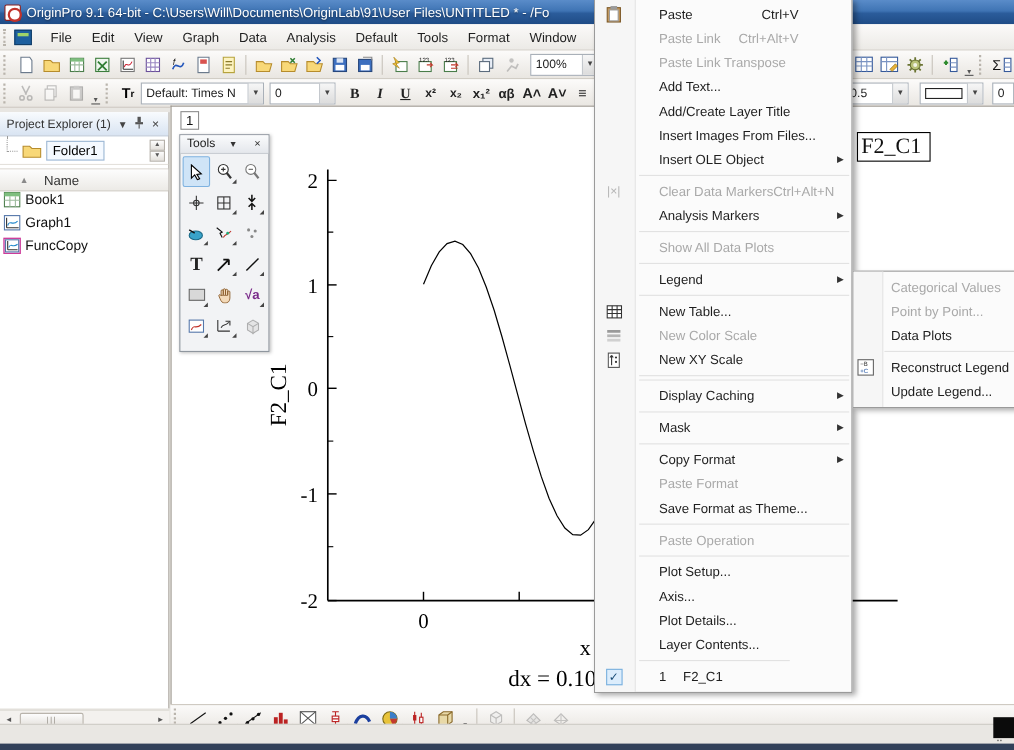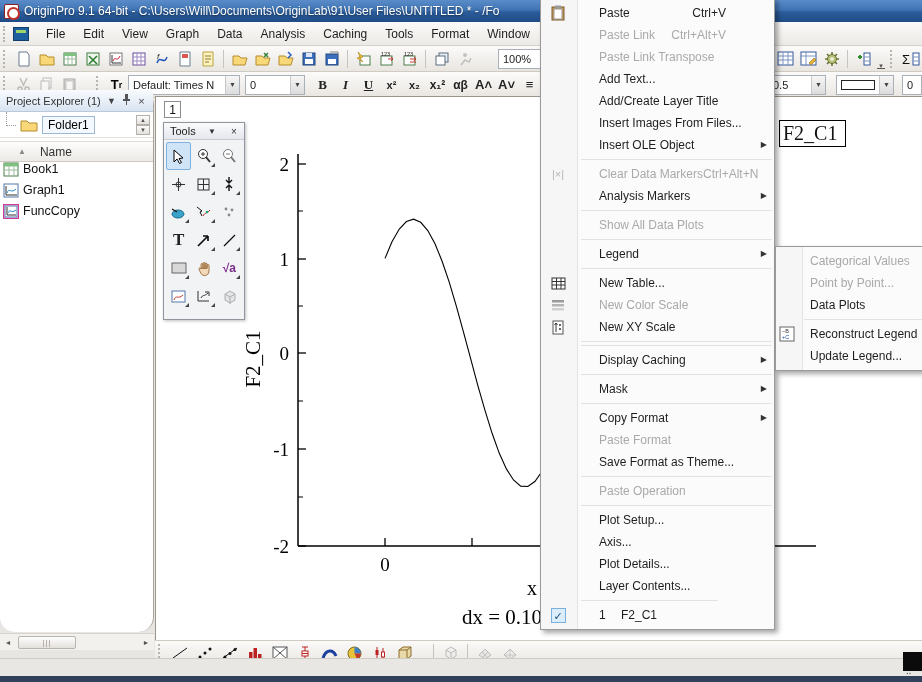--- a/index.html
+++ b/index.html
@@ -34,21 +34,21 @@
   .tbtn svg { display:block; }
   .tbtn.txt { font-weight:bold; font-size:13px; color:#222; }
   .tbtn.dim { opacity:.45; filter:grayscale(1); }
   .combo { height:20px; background:#fff; border:1px solid #a9b0b8; display:flex; align-items:center; font-size:11px; color:#222; flex:0 0 auto; }
   .combo .cval { padding:0 4px; flex:1; white-space:nowrap; overflow:hidden; }
   .combo .carr { width:14px; height:100%; border-left:1px solid #c4c8cd; background:linear-gradient(#f6f6f6,#dcdcdc); font-size:7px; color:#444; display:flex; align-items:center; justify-content:center; }
   .ovf { width:12px; height:20px; display:flex; flex-direction:column; align-items:center; justify-content:flex-end; color:#555; font-size:7px; line-height:5px; flex:0 0 auto; }
   .spacer { flex:1; }
 
   
-  .pe-panel { position:absolute; left:0; top:90px; width:154px; height:542px; background:#fff; border-right:1px solid #a7a29a;border-radius:15px; }
+  .pe-panel { position:absolute; left:0; top:102px; width:154px; height:542px; background:#fff; border-right:1px solid #a7a29a; }
   .pe-header { height:22px; background:linear-gradient(#f8fbfe,#d9e4f2); border-bottom:1px solid #bcc8d8;
     display:flex; align-items:center; padding:0 4px 0 6px; color:#333; font-size:11px; }
   .pe-header .hbtn { width:15px; text-align:center; color:#444; font-size:9px; }
   .pe-folder-row { height:26px; display:flex; align-items:center; padding-left:10px; border-bottom:1px solid #e4e1dc; position:relative; }
   .tree-dots { position:absolute; left:6px; top:0; width:10px; height:14px; border-left:1px dotted #9a9a9a; border-bottom:1px dotted #9a9a9a; }
   .pe-folder-label { border:1px solid #9db7d4; background:#f4f9ff; padding:1px 5px; margin-left:4px; font-size:12px; }
   .pe-spin { position:absolute; right:3px; top:3px; display:flex; flex-direction:column; }
   .pe-spin span { width:14px; height:10px; border:1px solid #b4b0a9; background:linear-gradient(#fdfdfd,#e3e0db); font-size:6px; color:#555; text-align:center; line-height:9px; }
   .pe-list-header { height:21px; margin-top:3px; background:linear-gradient(#fdfdfd,#eceae6); border-top:1px solid #dedad4; border-bottom:1px solid #cfcac2;
     display:flex; align-items:center; padding-left:18px; color:#333; }
@@ -124,21 +124,21 @@
 
 <div class="menubar">
   <span class="grip"></span>
   <span class="win-icon"></span>
   <span class="menu-btn">File</span>
   <span class="menu-btn">Edit</span>
   <span class="menu-btn">View</span>
   <span class="menu-btn">Graph</span>
   <span class="menu-btn">Data</span>
   <span class="menu-btn">Analysis</span>
-  <span class="menu-btn">Caching</span>
+  <span class="menu-btn">Default</span>
   <span class="menu-btn">Tools</span>
   <span class="menu-btn">Format</span>
   <span class="menu-btn">Window</span>
   <span class="menu-btn">Help</span>
 </div>
 
 <div class="toolbar toolbar1">
   <span class="tgrip"></span>
   <span class="tbtn">
       <svg width="16" height="16">
@@ -255,21 +255,21 @@
         <rect x="5" y="2" width="9" height="9" fill="#e8eef7" stroke="#5b6b7d"></rect>
         <rect x="2" y="5" width="9" height="9" fill="#fff" stroke="#5b6b7d"></rect>
       </svg>
     </span>
   <span class="tbtn dim">
       <svg width="16" height="16">
         <circle cx="8" cy="4" r="2" fill="#888"></circle>
         <path d="M4 14l4-5 4 2 2-4" stroke="#888" fill="none" stroke-width="1.6"></path>
       </svg>
     </span>
-  <span class="combo" style="width:62px; margin-left:22px;">
+  <span class="combo" style="width:62px; margin-left:6px;">
     <span class="cval">100%</span>
     <span class="carr">▼</span>
   </span>
   <span class="spacer"></span>
   <span class="tsep"></span>
   <span class="tbtn">
       <svg width="17" height="15">
         <rect x="1" y="1" width="15" height="13" fill="#fff" stroke="#35599a"></rect>
         <path d="M1 5h15M1 9h15M6 1v13M11 1v13" stroke="#7a93c2"></path>
       </svg>

